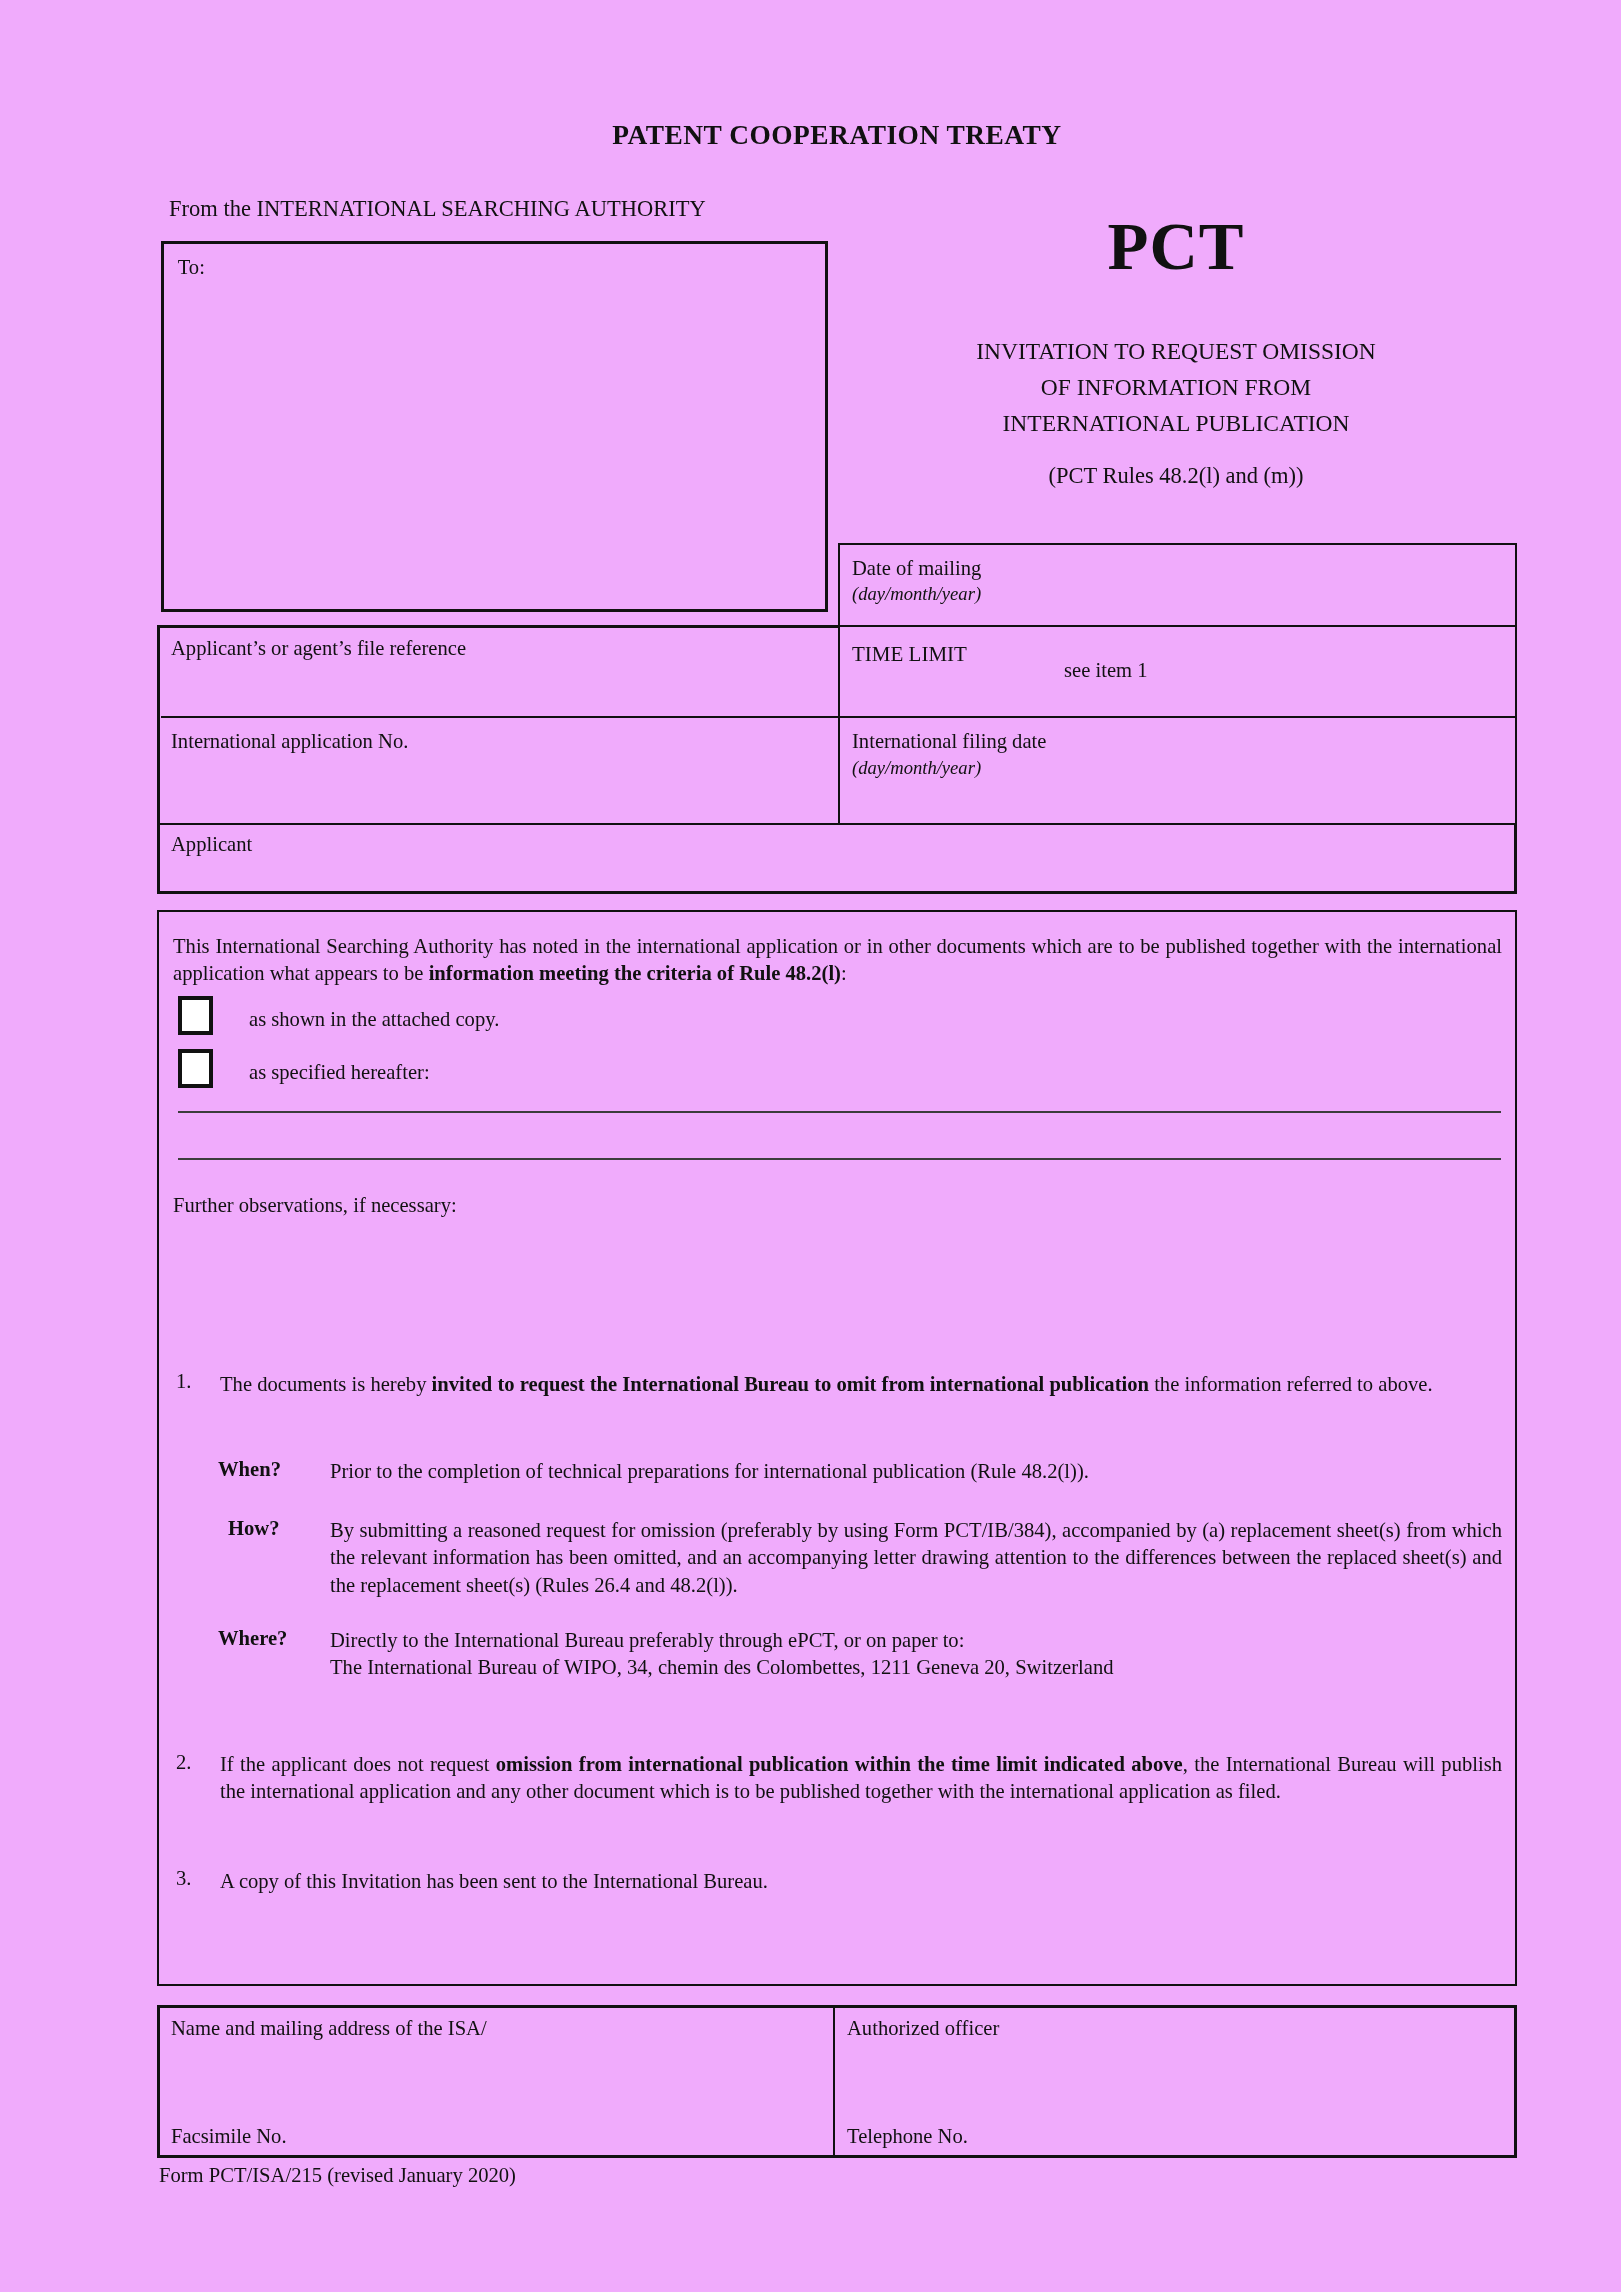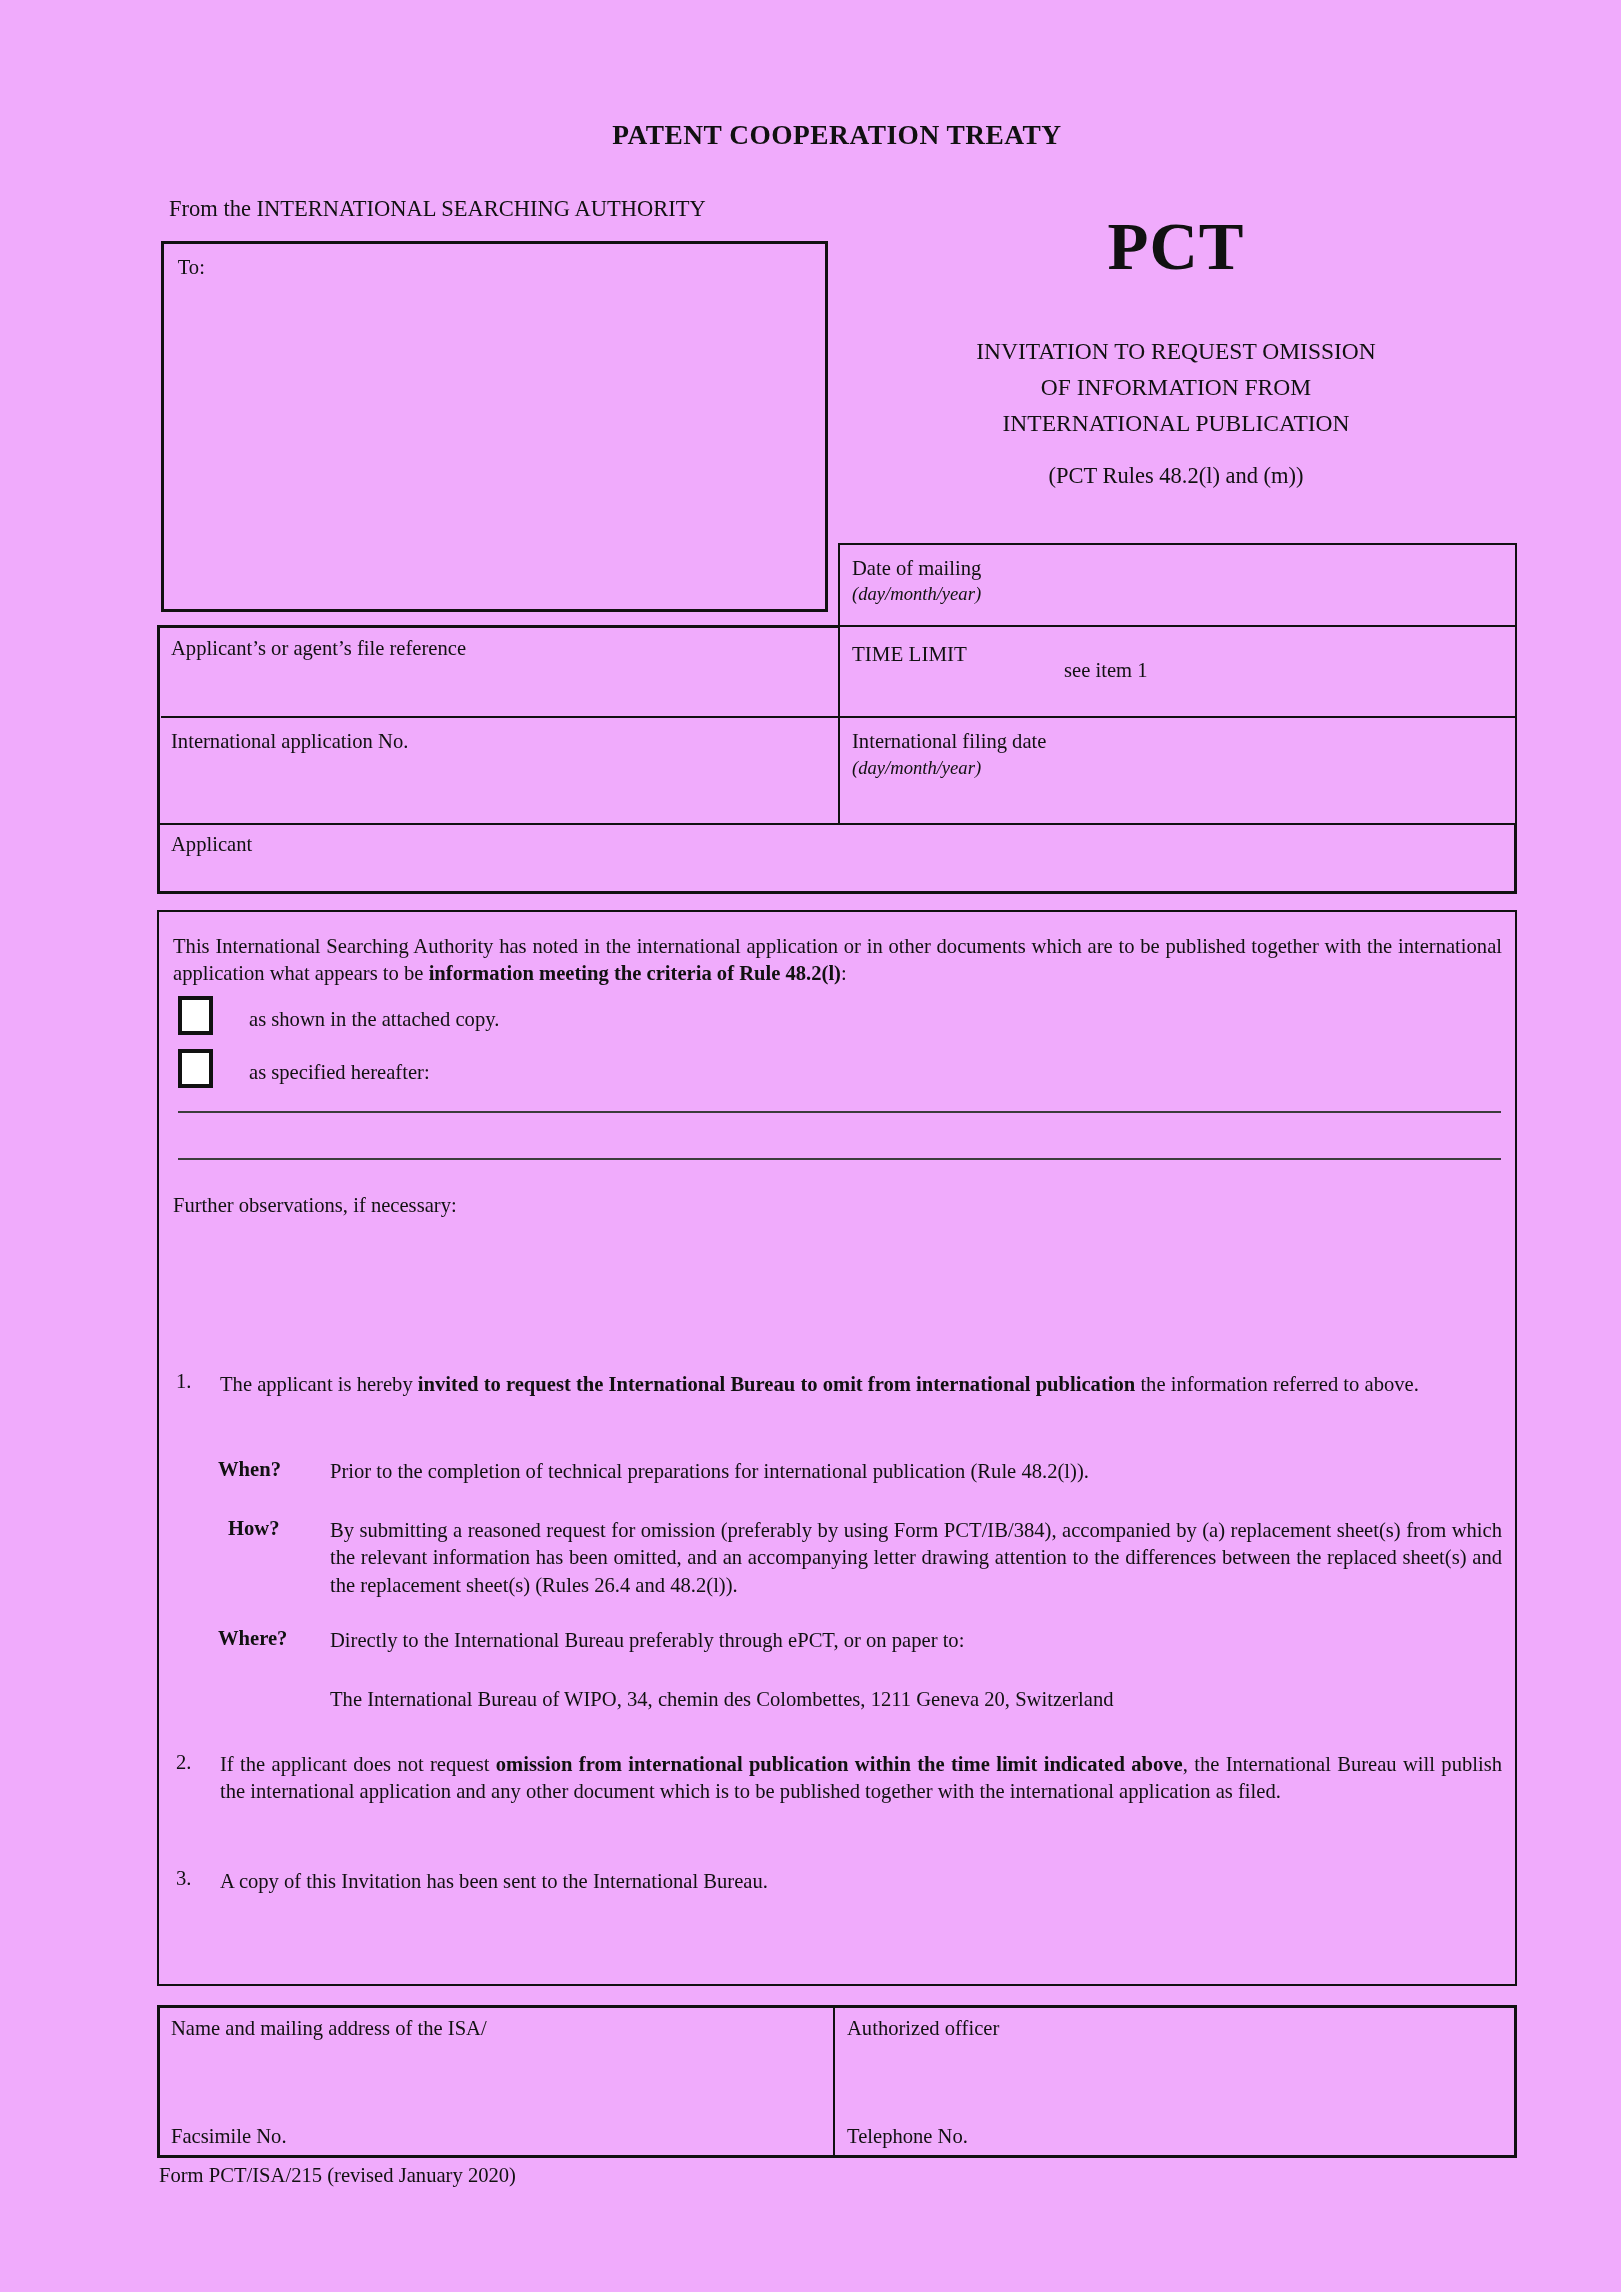--- a/index.html
+++ b/index.html
@@ -114,21 +114,21 @@
   .i1b { left: 220px; top: 1370px; }
 
   .qa-label { font-size: 20.6px; font-weight: bold; }
   .qa-text  { width: 1172px; font-size: 20.6px; line-height: 27.4px; }
   .when-l { left: 218px; top: 1458px; }
   .when-t { left: 330px; top: 1458px; }
   .how-l  { left: 228px; top: 1517px; }
   .how-t  { left: 330px; top: 1517px; text-align: justify; }
   .where-l  { left: 218px; top: 1627px; }
   .where-t1 { left: 330px; top: 1627px; }
-  .where-t2 { left: 330px; top: 1654px; margin-top: 32px; }
+  .where-t2 { left: 330px; top: 1654px; }
 
   .i2n { left: 176px; top: 1751px; }
   .i2b { left: 220px; top: 1751px; line-height: 27.4px; }
   .i3n { left: 176px; top: 1867px; }
   .i3b { left: 220px; top: 1867px; }
 
   
   .footer-box {
     left: 157px; top: 2005px; width: 1360px; height: 153px;
     border: 3.9px solid #111; box-sizing: border-box;
@@ -198,21 +198,21 @@
   <div class="abs checkbox cb2"></div>
   <div class="abs body-text cb2-label">as specified hereafter:</div>
 
   <div class="abs blank-line bl1"></div>
   <div class="abs blank-line bl2"></div>
 
   <div class="abs body-text further-obs">Further observations, if necessary:</div>
 
   <div class="abs item-num i1n">1.</div>
   <div class="abs item-body i1b">
-    <span>The applicant is hereby </span><b>invited to request the International Bureau to omit from international publication</b><span> the information referred to above.</span>
+    <span>The documents is hereby </span><b>invited to request the International Bureau to omit from international publication</b><span> the information referred to above.</span>
   </div>
 
   <div class="abs qa-label when-l">When?</div>
   <div class="abs qa-text when-t">Prior to the completion of technical preparations for international publication (Rule 48.2(l)).</div>
 
   <div class="abs qa-label how-l">How?</div>
   <div class="abs qa-text how-t">By submitting a reasoned request for omission (preferably by using Form PCT/IB/384), accompanied by (a) replacement sheet(s) from which the relevant information has been omitted, and an accompanying letter drawing attention to the differences between the replaced sheet(s) and the replacement sheet(s) (Rules 26.4 and 48.2(l)).</div>
 
   <div class="abs qa-label where-l">Where?</div>
   <div class="abs qa-text where-t1">Directly to the International Bureau preferably through ePCT, or on paper to:</div>

